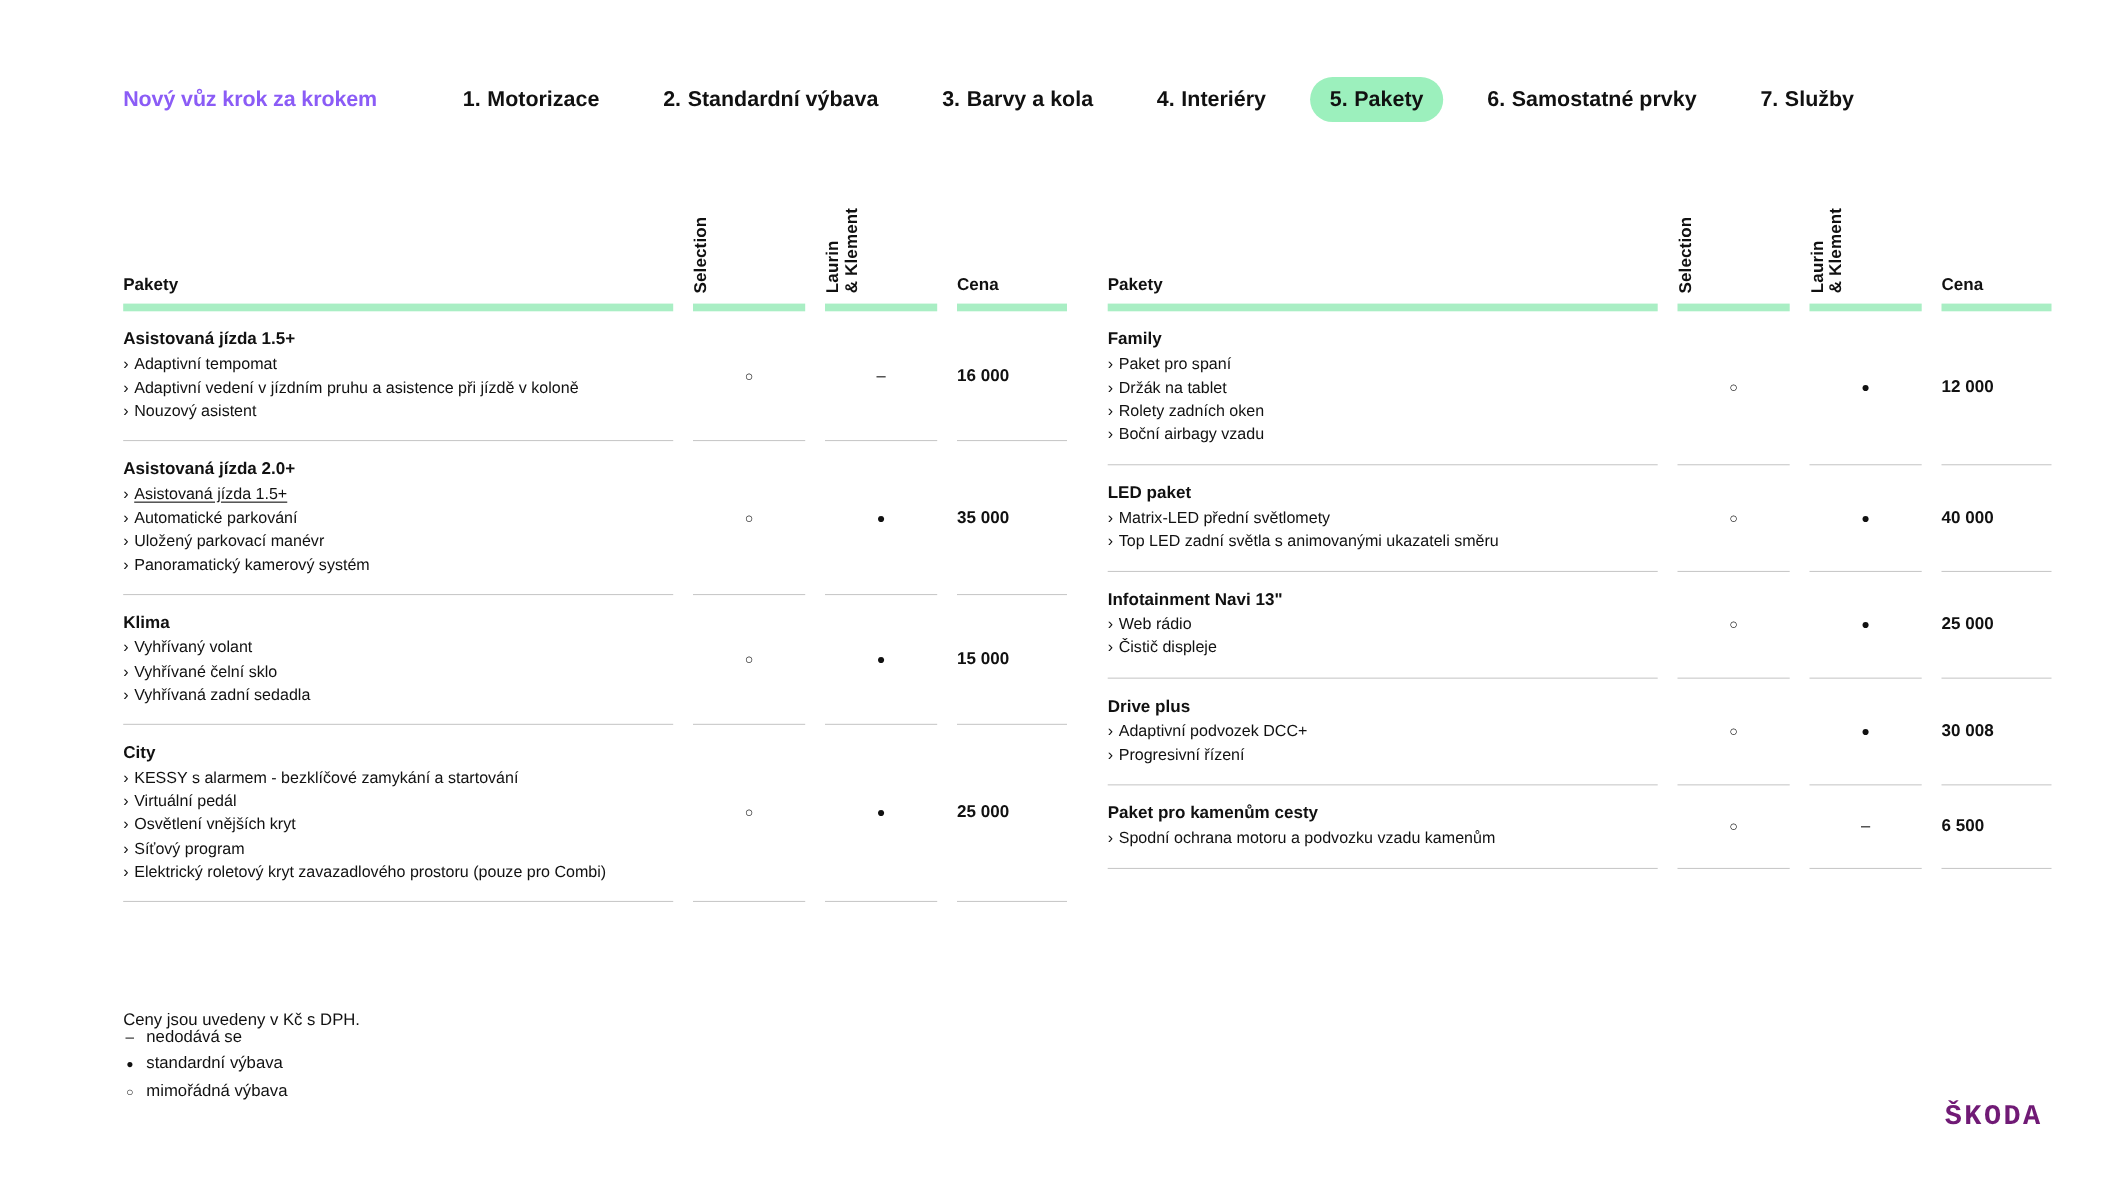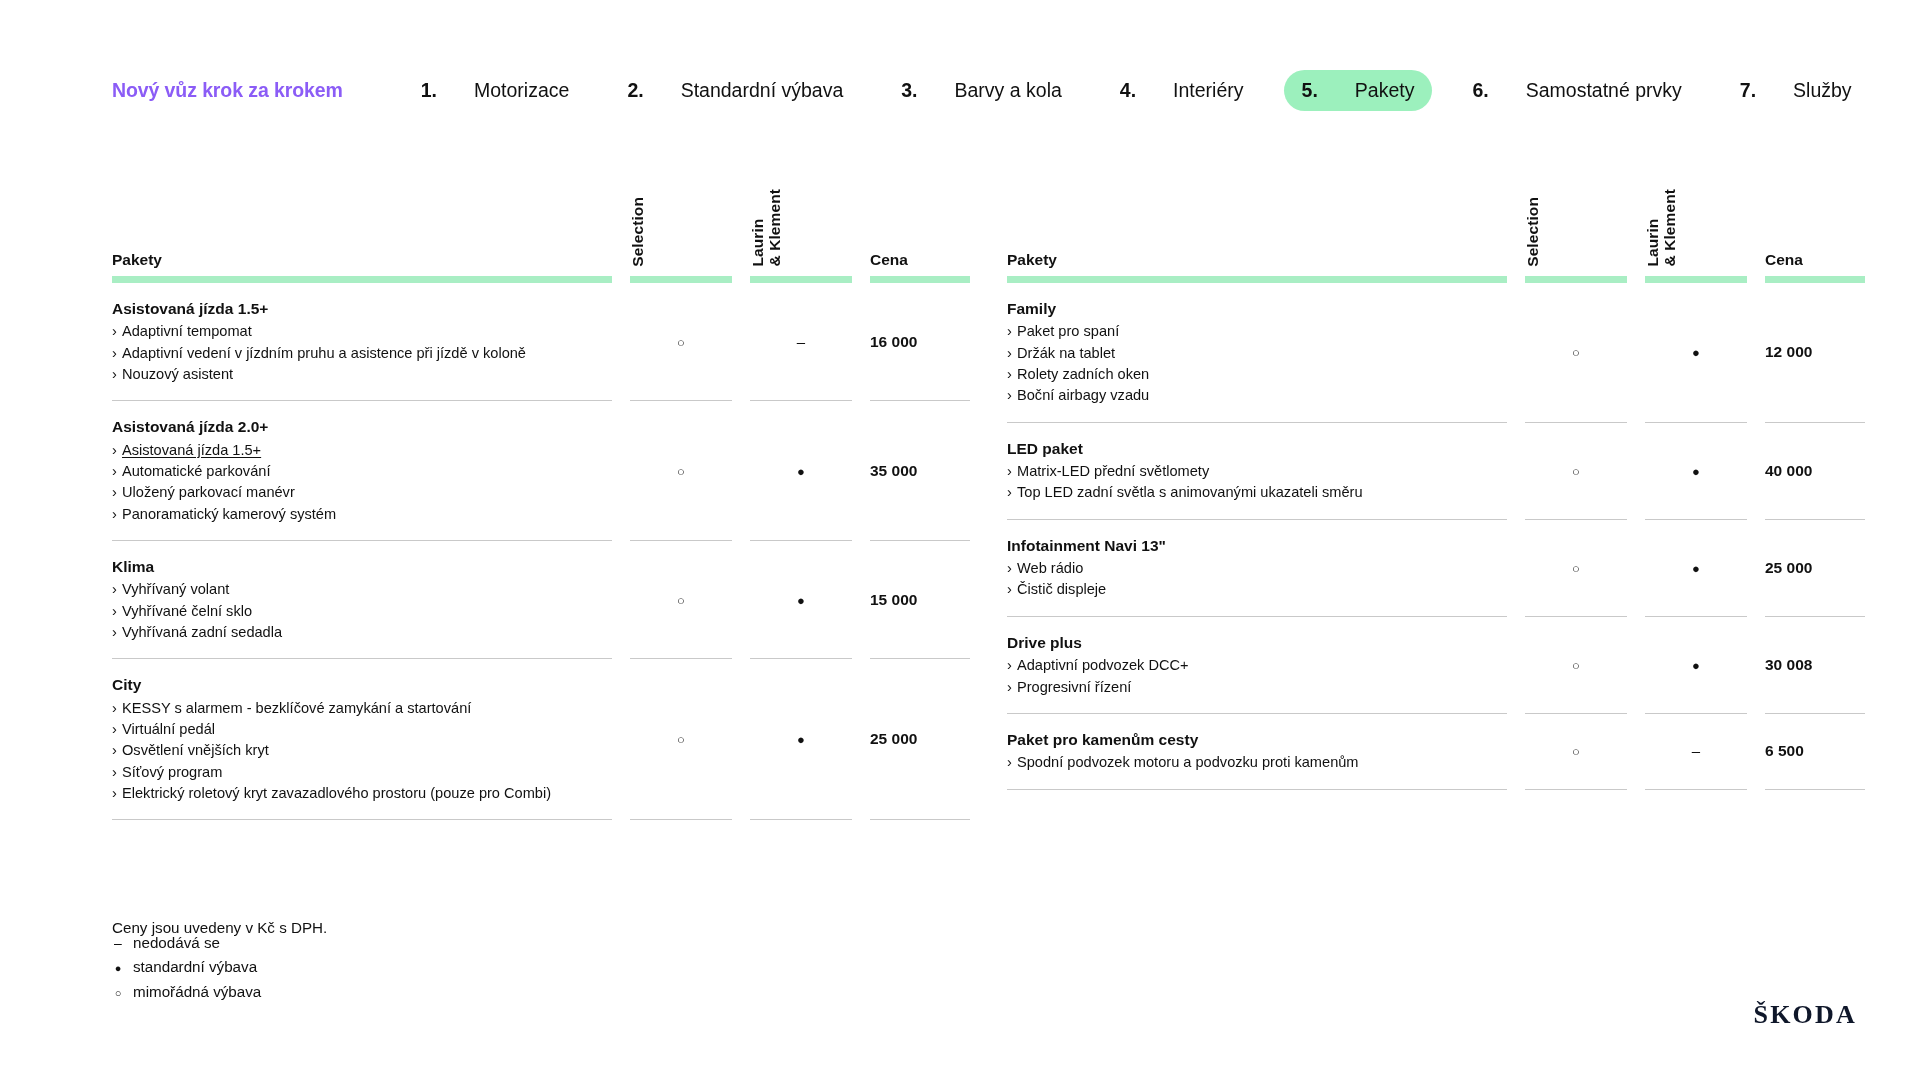--- a/index.html
+++ b/index.html
@@ -45,22 +45,21 @@
     font-size: 19.5px;
     padding: 9px 18px;
     border-radius: 22px;
     color: #111;
     margin-right: 22px;
   }
   .nav-item .num {
     font-weight: 700;
   }
   .nav-item .lbl {
-    font-weight: 400;
-    margin-left: 31px;
+    font-weight: 700;
   }
   .nav-item.active {
     background: #9CF0BD;
   }
 
   
   .sheet {
     position: absolute;
     top: 175px;
     left: 0;
@@ -186,22 +185,22 @@
     font-size: 14px;
   }
 
   .brand-logo {
     position: absolute;
     right: 63px;
     top: 1000px;
     font-size: 26px;
     font-weight: 700;
     letter-spacing: 2.2px;
-    color: #0f172a;
-    font-family: Liberation Serif, serif;
+    color: #701a75;
+    font-family: Liberation Mono, monospace;
   }
 </style>
 </head>
 <body>
 
 <nav class="topnav">
   <div class="nav-brand">Nový vůz krok za krokem</div>
   <div id="nav-items" style="display:flex;align-items:center;">
       <div class="nav-item">
         <span class="num">1.</span>
@@ -461,21 +460,21 @@
             <td class="gap"></td>
             <td class="cell-mark"><span class="mark circle"></span></td>
             <td class="gap"></td>
             <td class="cell-mark"><span class="mark dot"></span></td>
             <td class="gap"></td>
             <td class="cell-price"><span class="price">30 008</span></td>
           </tr>
           <tr>
             <td class="cell-name">
               <div class="pkg-title">Paket pro kamenům cesty</div>
-              <div class="feat"><span class="chev">›</span><span>Spodní podvozek motoru a podvozku proti kamenům</span></div>
+              <div class="feat"><span class="chev">›</span><span>Spodní ochrana motoru a podvozku vzadu kamenům</span></div>
             </td>
             <td class="gap"></td>
             <td class="cell-mark"><span class="mark circle"></span></td>
             <td class="gap"></td>
             <td class="cell-mark"><span class="mark dash"></span></td>
             <td class="gap"></td>
             <td class="cell-price"><span class="price">6 500</span></td>
           </tr>
         </tbody>
       </table>

